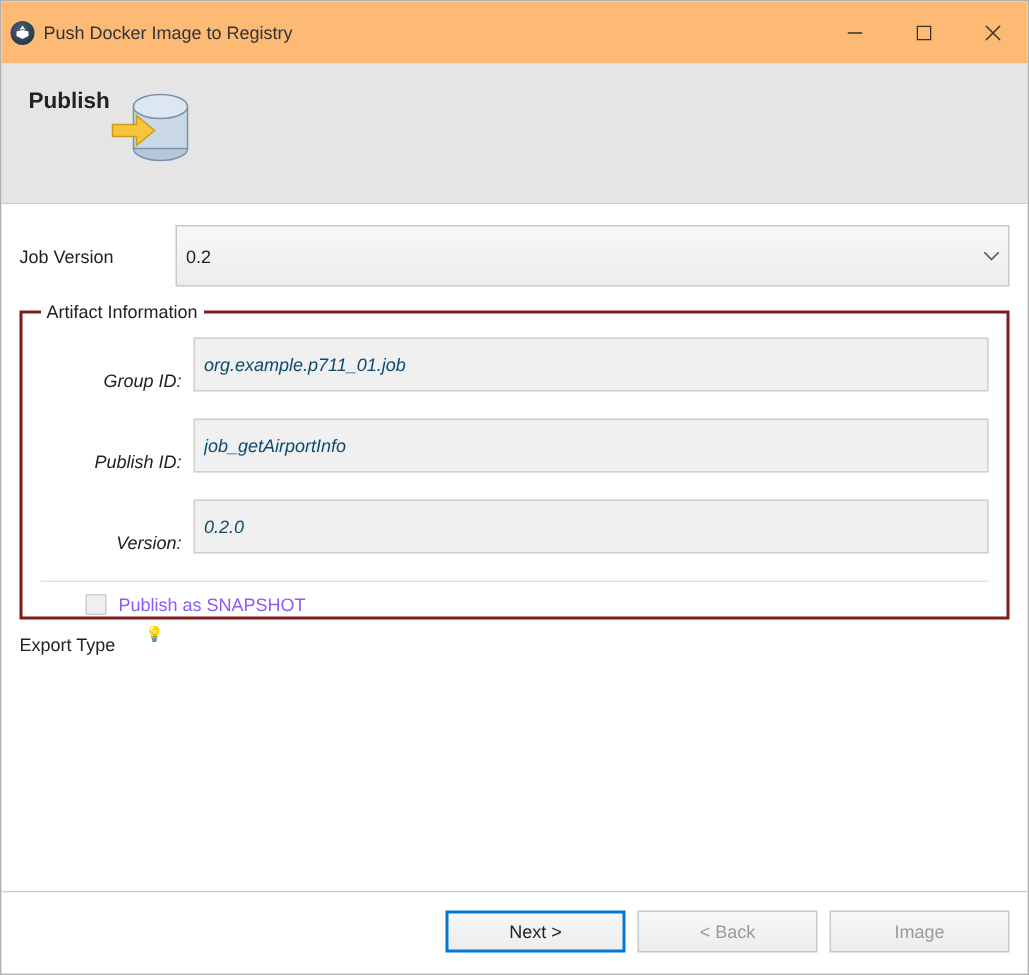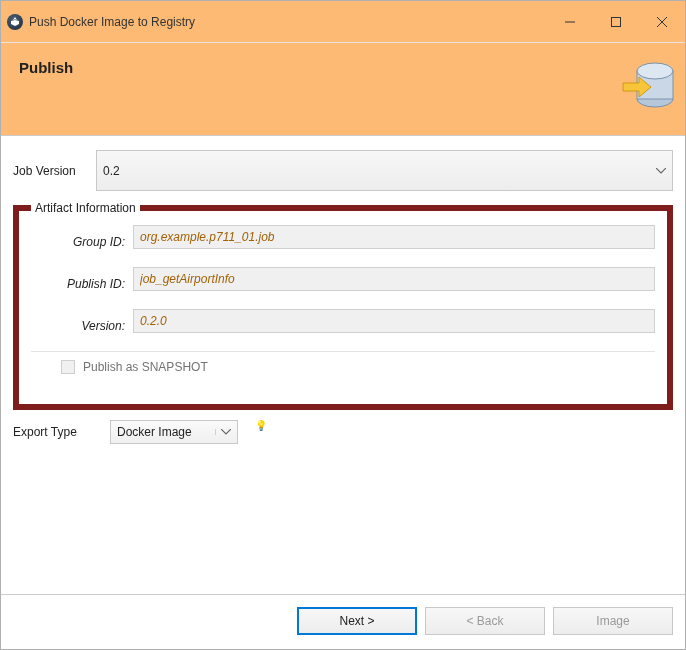--- a/index.html
+++ b/index.html
@@ -30,42 +30,41 @@
     margin-right: 6px;
   }
   .titlebar .title { flex: 1; color: #333; }
   .titlebar .wbtn {
     width: 46px; height: 30px;
     display: flex; align-items: center; justify-content: center;
     color: #333;
   }
 
   .header {
-    background: #fdba74;
+    background: #e5e5e5;
     padding: 16px 8px 24px 18px;
     display: flex;
     align-items: flex-start;
-    justify-content: space-between;
   }
   .header h1 { font-size: 15px; font-weight: 600; color: #222; }
   .header-icon { width: 56px; height: 56px; margin-top: -4px; }
 
   .content {
     flex: 1;
     border-top: 1px solid #ccc;
     border-bottom: 1px solid #ccc;
     background: #fff;
     padding: 14px 12px 12px 12px;
     display: flex;
     flex-direction: column;
     gap: 10px;
     min-height: 0;
   }
 
-  .row { display: flex; align-items: center; gap: 1px; }
+  .row { display: flex; align-items: center; gap: 22px; }
   .row > label { color: #222; }
 
   .jv-label { width: 82px; }
   .jv-select {
     flex: 1;
     height: 41px;
     background: linear-gradient(#f7f7f7,#ededed);
     border: 1px solid #c8c8c8;
     padding: 0 22px 0 6px;
     font: inherit;
@@ -73,57 +72,57 @@
     position: relative;
     text-align: left;
     display: flex; align-items: center;
   }
   .jv-select .chev {
     position: absolute; right: 6px; top: 50%; transform: translateY(-50%);
     color: #555;
   }
 
   fieldset {
-    border: 6px solid #7f1d1d;
-    padding: 10px 12px 30px 12px;
+    border: 2px solid #7f1d1d;
+    padding: 10px 12px 1px 12px;
   }
   fieldset legend { color: #222; padding: 0 4px; font-size: 12px; }
 
   .form-row {
     display: flex; align-items: flex-end;
     margin-bottom: 18px;
     font-style: italic;
   }
   .form-row > label {
     width: 102px; text-align: right; padding-right: 8px; color: #222;
   }
   .form-row input[type=text] {
     flex: 1;
-    height: 24px;
+    height: 36px;
     border: 1px solid #d0d0d0;
     background: #f0f0f0;
     padding: 0 6px;
     font: inherit;
-    color: #a16207;
+    color: #0c4a6e;
   }
   .check-row {
     display: flex; align-items: center; gap: 8px;
     margin-top: 10px; padding-top: 8px;
     padding-left: 30px;
     border-top: 1px solid #e3e3e3;
   }
   .check-row input[type=checkbox] {
     width: 14px; height: 14px;
     appearance: none;
     border: 1px solid #cfcfcf;
     background: #f0f0f0;
   }
-  .check-row label { color: #737373; }
-
-  .export-row { display: flex; align-items: center; gap: 15px; }
+  .check-row label { color: #8b5cf6; }
+
+  .export-row { display: flex; align-items: center; gap: 0; }
   .export-row .elabel { width: 82px; color: #222; }
   .export-select {
     width: 128px; height: 24px;
     border: 1px solid #c8c8c8;
     background: linear-gradient(#fafafa,#efefef);
     font: inherit;
     color: #222;
     padding: 0 22px 0 6px;
     position: relative;
     text-align: left;
@@ -229,28 +228,20 @@
     </div>
 
     <div class="check-row">
       <input type="checkbox" disabled="" style="">
       <label>Publish as SNAPSHOT</label>
     </div>
   </fieldset>
 
   <div class="export-row">
     <label class="elabel">Export Type</label>
-    <button class="export-select">
-      <span>Docker Image</span>
-      <span class="chev">
-        <svg width="10" height="6">
-            <path d="M0 0 L5 5 L10 0" fill="none" stroke="#666" stroke-width="1.2"></path>
-          </svg>
-      </span>
-    </button>
     <span class="bulb">💡</span>
   </div>
 
 </div>
 
 <div class="footer">
   <button class="btn primary">Next &gt;</button>
   <button class="btn disabled" disabled="">&lt; Back</button>
   <button class="btn disabled" disabled="">Image</button>
 </div>

